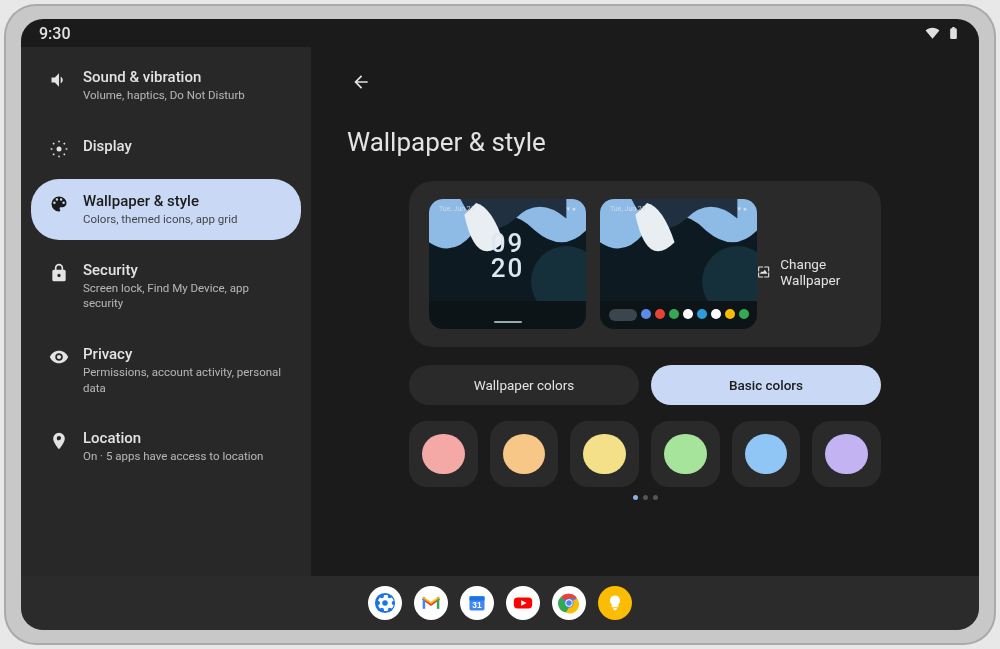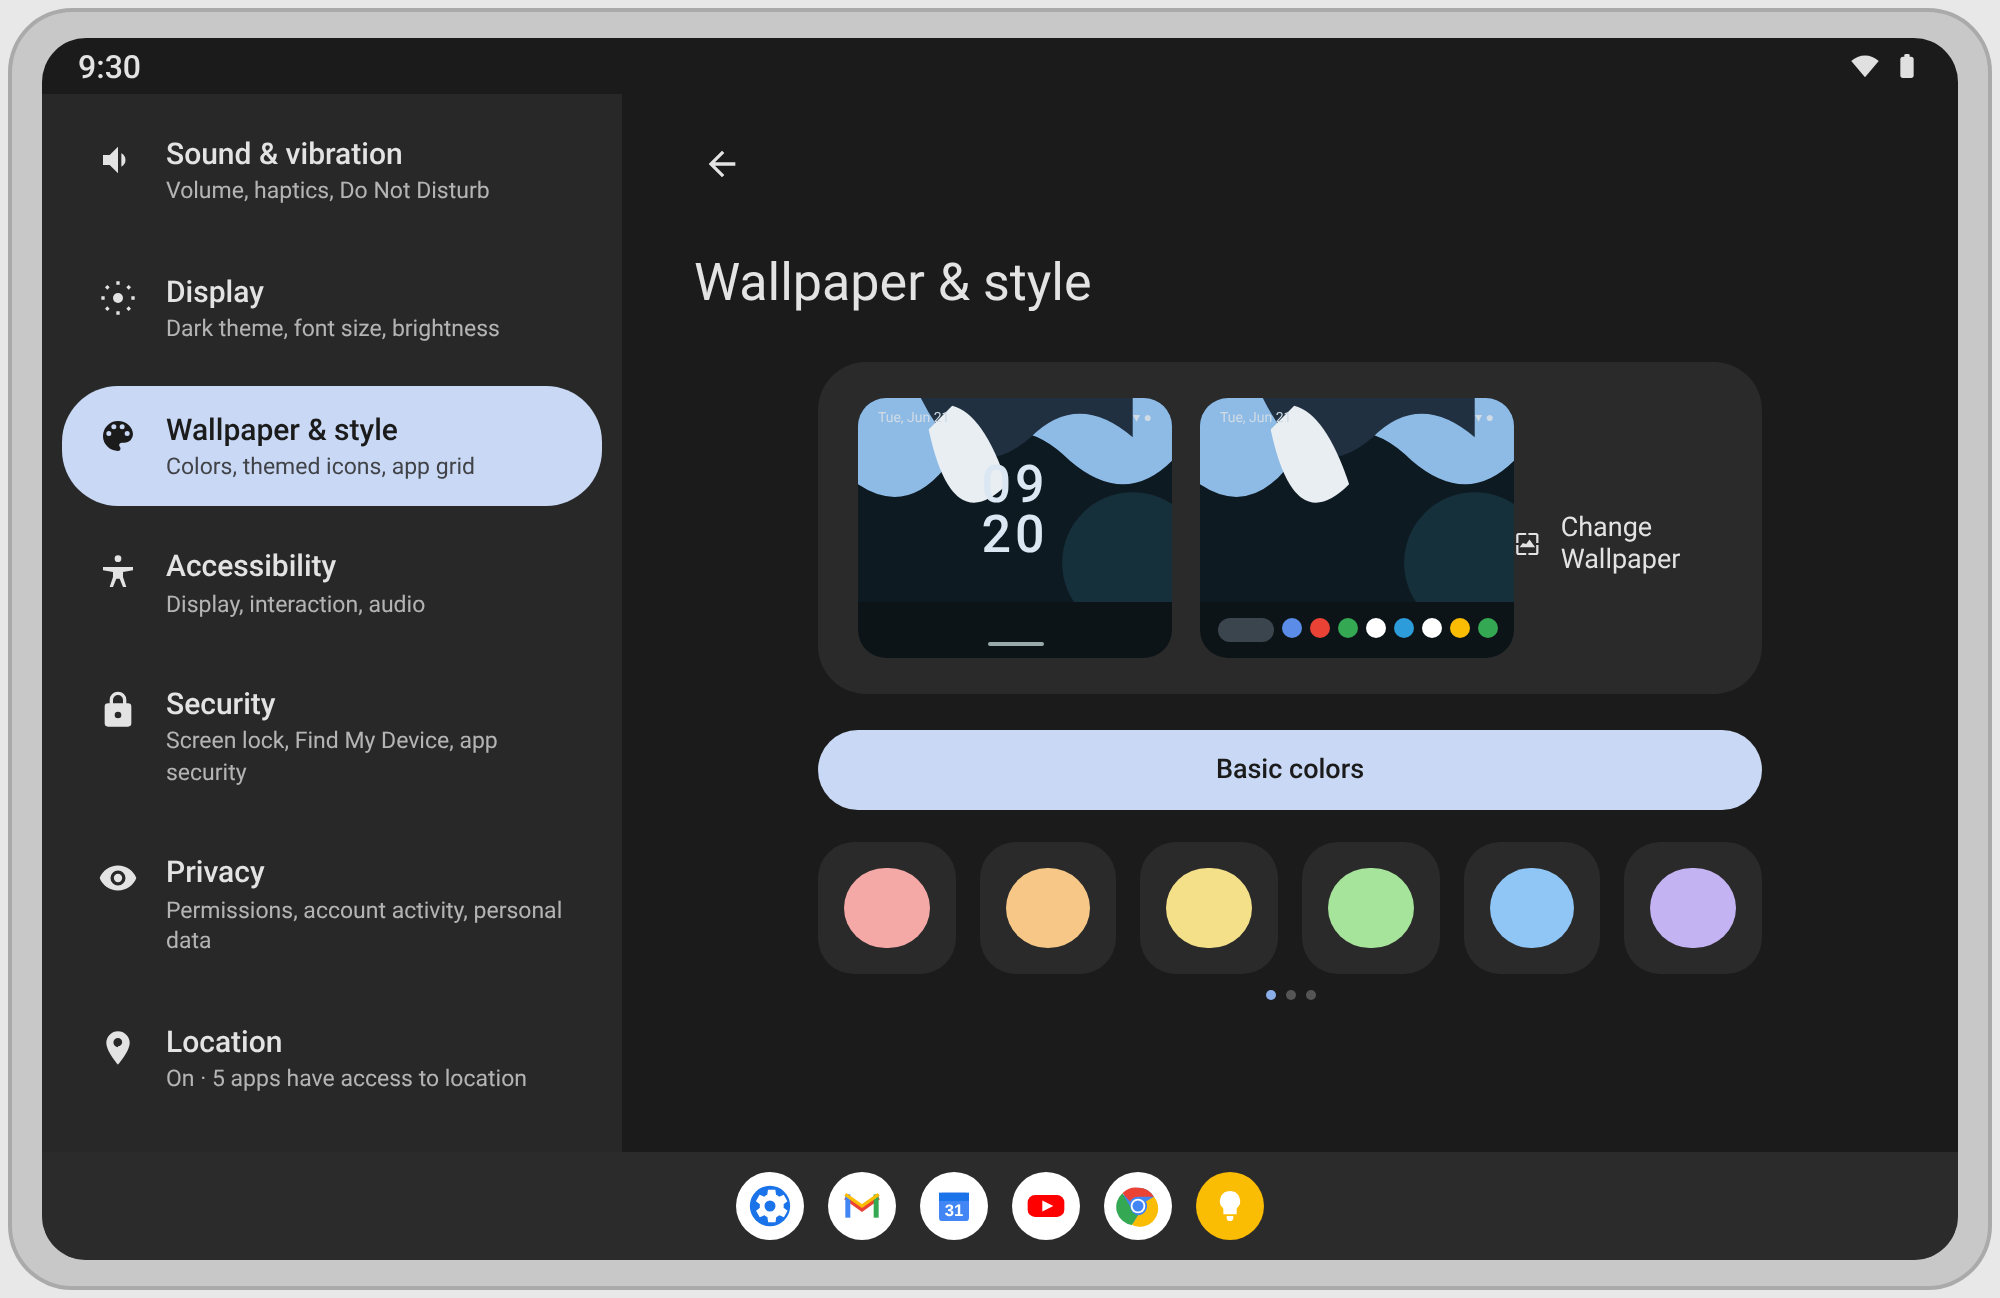--- a/index.html
+++ b/index.html
@@ -113,44 +113,31 @@
           </div>
           <div class="side-item">
             <span class="side-icon">
               <svg viewBox="0 0 24 24" width="20" height="20" fill="#e3e3e3">
                 <circle cx="12" cy="12" r="3"></circle>
                 <path d="M12 2v2M12 20v2M4.9 4.9l1.4 1.4M17.7 17.7l1.4 1.4M2 12h2M20 12h2M4.9 19.1l1.4-1.4M17.7 6.3l1.4-1.4" stroke="#e3e3e3" stroke-width="2" fill="none"></path>
               </svg>
             </span>
             <div class="side-texts">
               <div class="side-title">Display</div>
-              <div class="side-sub">Dark theme, font size, brightness</div>
             </div>
           </div>
           <div class="side-item selected">
             <span class="side-icon">
               <svg viewBox="0 0 24 24" width="20" height="20" fill="#1b1b1b">
                 <path d="M12 3a9 9 0 100 18c1 0 1.5-.8 1.5-1.5 0-.4-.2-.8-.4-1-.3-.3-.4-.7-.4-1 0-.8.7-1.5 1.5-1.5H16a5 5 0 005-5c0-4.4-4-8-9-8zM6.5 12a1.5 1.5 0 110-3 1.5 1.5 0 010 3zm3-4a1.5 1.5 0 110-3 1.5 1.5 0 010 3zm5 0a1.5 1.5 0 110-3 1.5 1.5 0 010 3zm3 4a1.5 1.5 0 110-3 1.5 1.5 0 010 3z"></path>
               </svg>
             </span>
             <div class="side-texts">
               <div class="side-title">Wallpaper &amp; style</div>
               <div class="side-sub">Colors, themed icons, app grid</div>
-            </div>
-          </div>
-          <div class="side-item">
-            <span class="side-icon">
-              <svg viewBox="0 0 24 24" width="20" height="20" fill="#e3e3e3">
-                <circle cx="12" cy="4" r="2"></circle>
-                <path d="M21 9H3v2l6 1v3l-2 6h2l2-5h2l2 5h2l-2-6v-3l6-1z"></path>
-              </svg>
-            </span>
-            <div class="side-texts">
-              <div class="side-title">Accessibility</div>
-              <div class="side-sub">Display, interaction, audio</div>
             </div>
           </div>
           <div class="side-item">
             <span class="side-icon">
               <svg viewBox="0 0 24 24" width="20" height="20" fill="#e3e3e3">
                 <path d="M18 8h-1V6a5 5 0 00-10 0v2H6a2 2 0 00-2 2v10a2 2 0 002 2h12a2 2 0 002-2V10a2 2 0 00-2-2zM9 6a3 3 0 016 0v2H9V6zm3 11a2 2 0 110-4 2 2 0 010 4z"></path>
               </svg>
             </span>
             <div class="side-texts">
               <div class="side-title">Security</div>
@@ -241,20 +228,21 @@
           </div>
           <div class="change-row">
             <svg width="18" height="18" viewBox="0 0 24 24">
                 <path fill="#e3e3e3" d="M4 4h7V2H4C2.9 2 2 2.9 2 4v7h2V4zm16 0v7h2V4c0-1.1-.9-2-2-2h-7v2h7zM4 20v-7H2v7c0 1.1.9 2 2 2h7v-2H4zm16 0h-7v2h7c1.1 0 2-.9 2-2v-7h-2v7zM8 11l-3 4h14l-5-7-3 4z"></path>
               </svg>
             <span>Change Wallpaper</span>
           </div>
         </div>
 
         <div class="tabs" id="tabs">
+            <div class="tab">Wallpaper colors</div>
             <div class="tab selected">Basic colors</div>
           </div>
         <div class="swatches" id="swatches">
             <div class="swatch-wrap">
               <div class="swatch" style="background:#f5a9a7"></div>
             </div>
             <div class="swatch-wrap">
               <div class="swatch" style="background:#f7c788"></div>
             </div>
             <div class="swatch-wrap">

